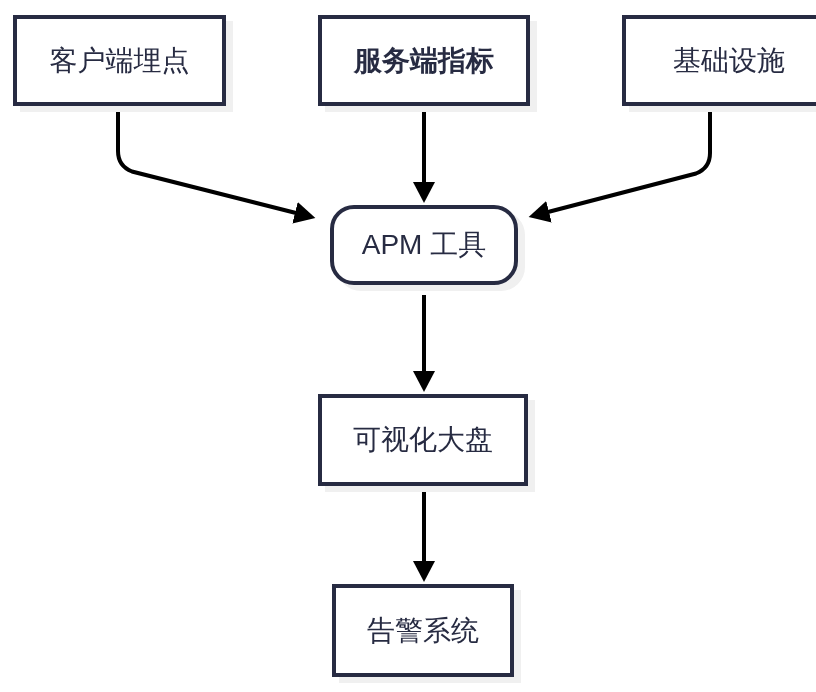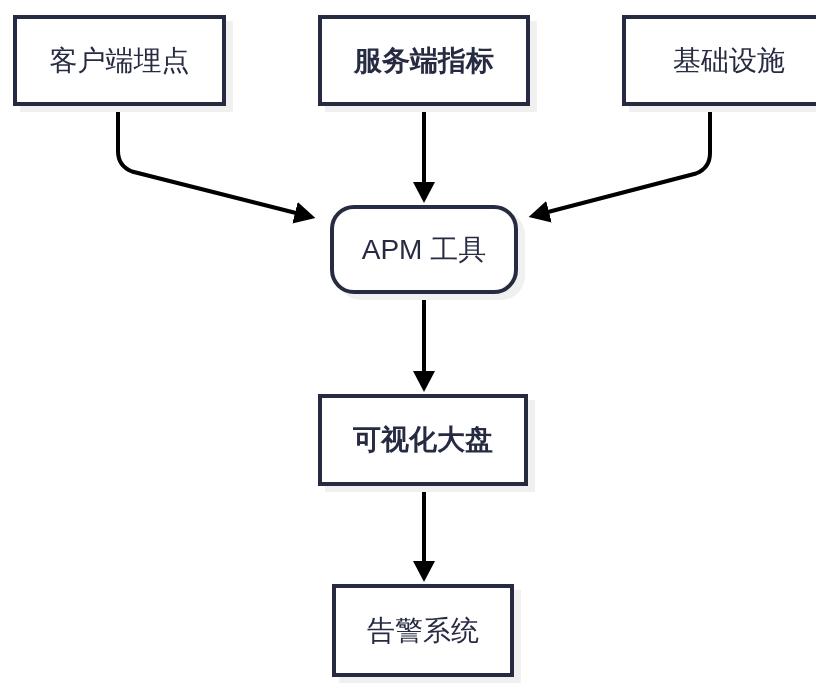--- a/index.html
+++ b/index.html
@@ -49,22 +49,22 @@
     display: flex;
     align-items: center;
     justify-content: center;
     font-size: 28px;
     color: var(--node-text);
     white-space: nowrap;
   }
   .node-client    { left: 13px;  top: 15px;  width: 213px; height: 91px; }
   .node-server    { left: 318px; top: 15px;  width: 212px; height: 91px; font-weight: bold; }
   .node-infra     { left: 622px; top: 15px;  width: 214px; height: 91px; }
-  .node-apm       { left: 330px; top: 205px; width: 188px; height: 89px; border-radius: 24px; }
-  .node-dashboard { left: 318px; top: 394px; width: 210px; height: 92px; font-weight: bold; }
+  .node-apm       { left: 330px; top: 205px; width: 188px; height: 80px; border-radius: 24px; }
+  .node-dashboard { left: 318px; top: 394px; width: 210px; height: 92px; }
   .node-alert     { left: 332px; top: 584px; width: 182px; height: 93px; text-align: right; }
 </style>
 </head>
 <body>
 
 <div class="canvas">
 
   <svg class="edges-layer" viewBox="0 0 816 692" xmlns="http://www.w3.org/2000/svg">
     <defs>
       <marker id="arrow" markerUnits="userSpaceOnUse" markerWidth="22" markerHeight="26" refX="1" refY="13" orient="auto">

